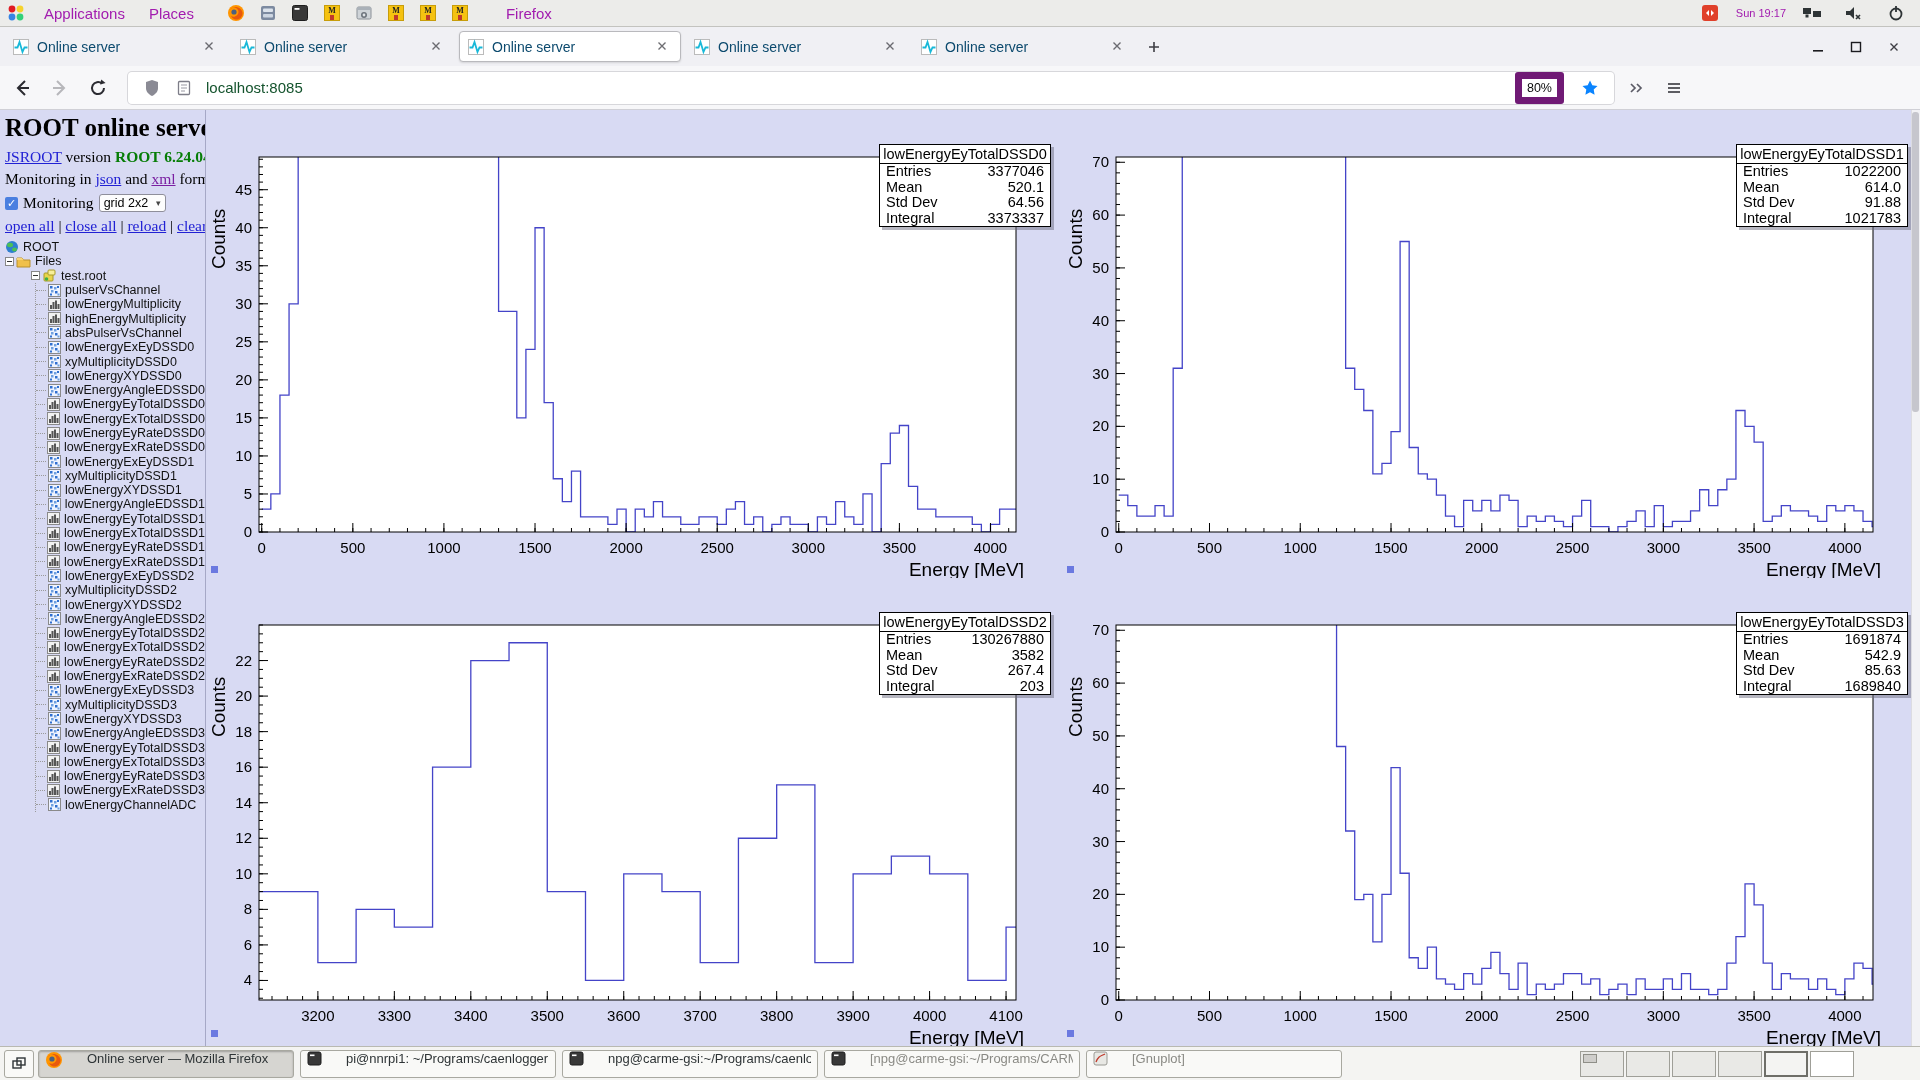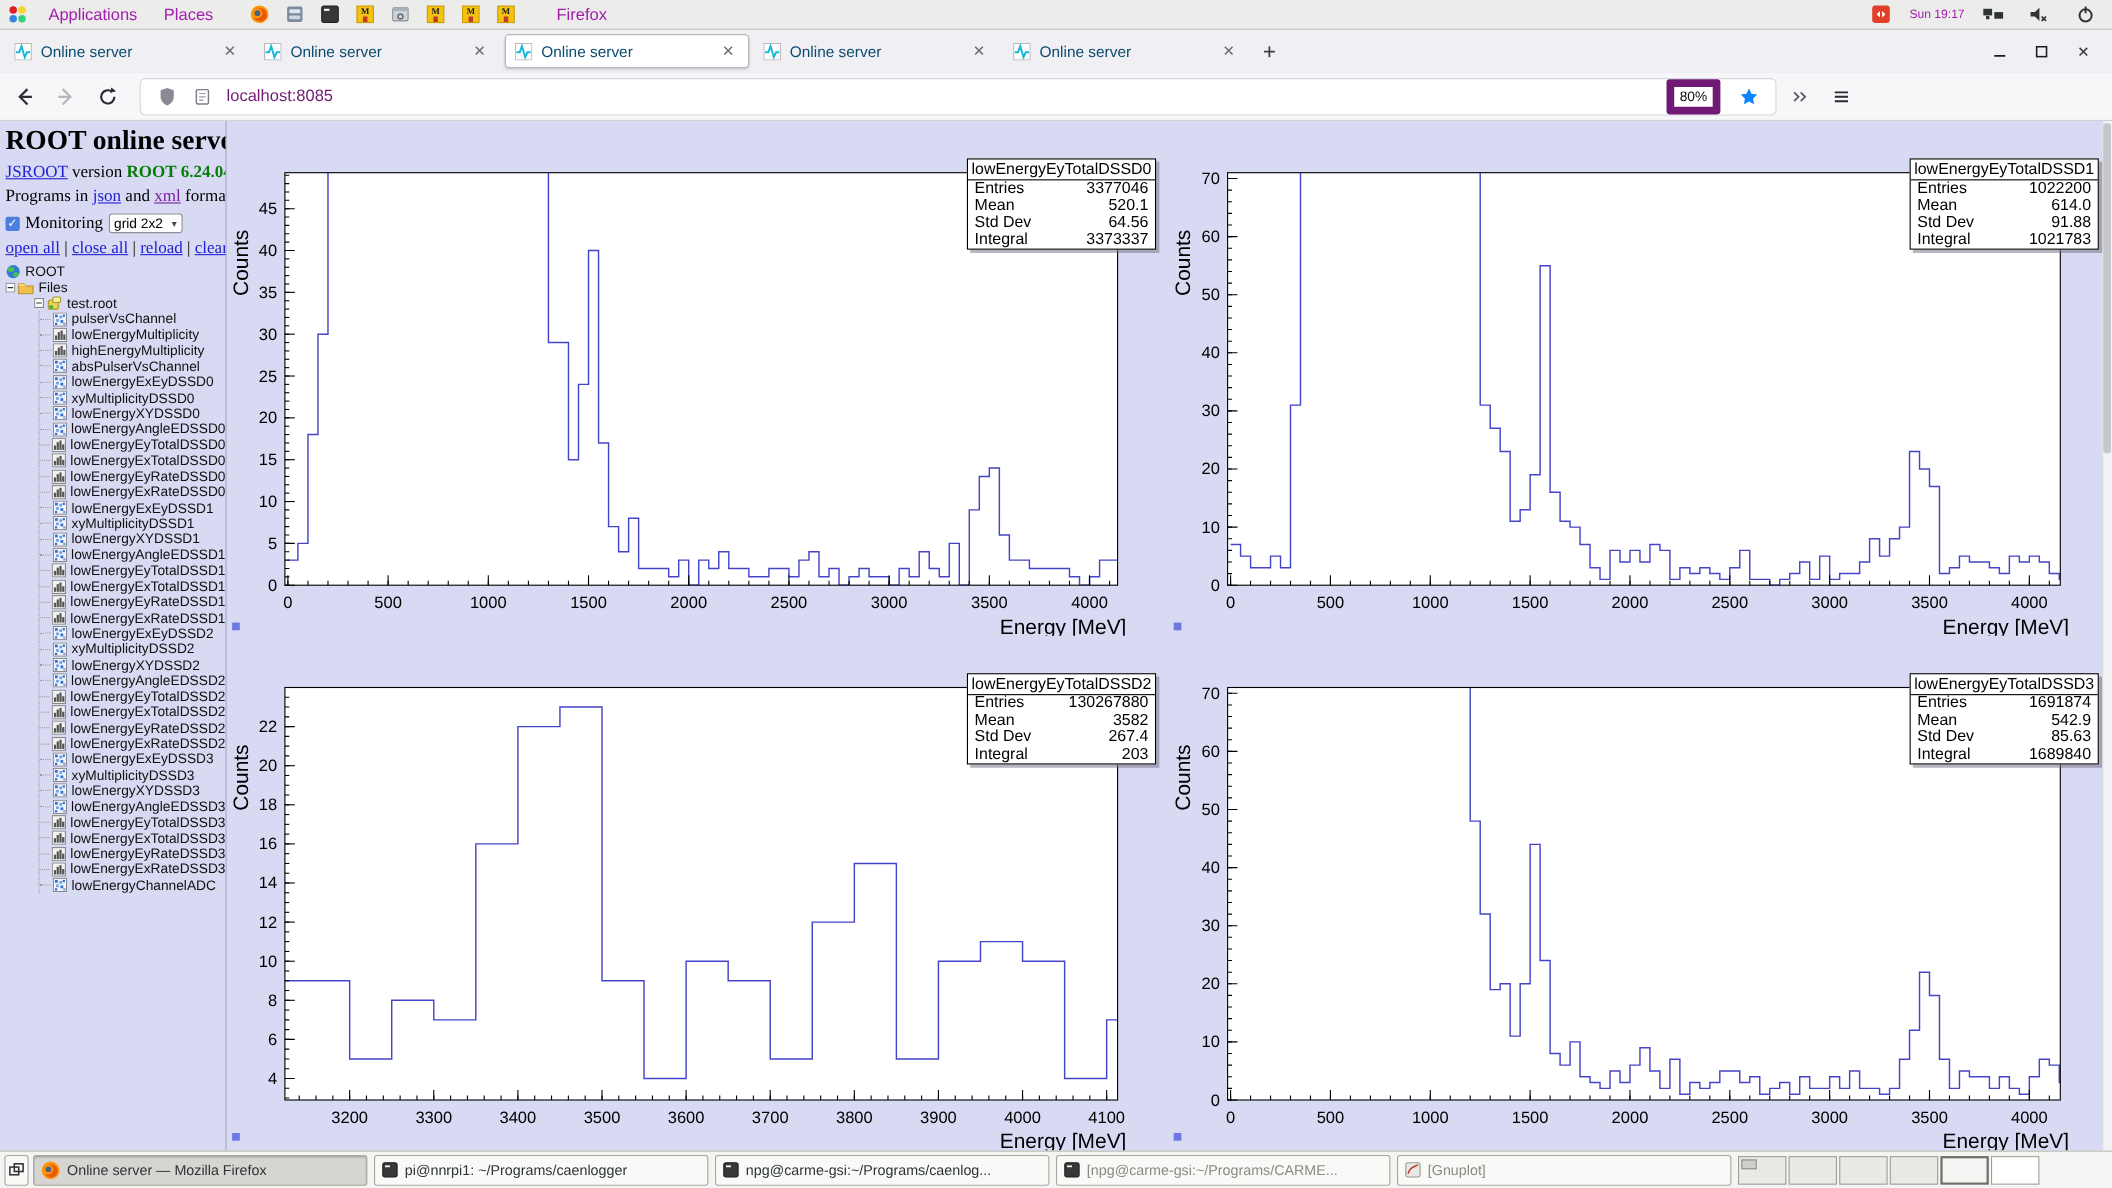--- a/index.html
+++ b/index.html
@@ -23,21 +23,21 @@
   .tab .tab-close { width:16px; height:16px; opacity:.75; }
   #new-tab-btn { width:26px; height:26px; margin-left:6px; display:flex; align-items:center; justify-content:center; border-radius:4px; }
   #win-controls { margin-left:auto; display:flex; gap:14px; padding-right:14px; }
   .win-btn { width:24px; height:24px; display:flex; align-items:center; justify-content:center; }
 
   #navbar { position:absolute; left:0; top:66px; width:1920px; height:44px; background:#f7f7f9; border-bottom:1px solid #d0d0d6;
             display:flex; align-items:center; }
   .nav-btn { width:32px; height:32px; margin-left:6px; display:flex; align-items:center; justify-content:center; border-radius:4px; }
   #url-field { margin-left:14px; width:1486px; height:32px; background:#ffffff; border-radius:4px; box-shadow:0 0 0 1px #d7d7db;
                display:flex; align-items:center; padding:0 8px; }
-  #url-text { font-size:15px; color:#701a75; margin-left:6px; flex:1; }
+  #url-text { font-size:15px; color:#14532d; margin-left:6px; flex:1; }
   #zoom-badge { font-size:12.5px; color:#0c0c0d; border:7px solid #701a75; border-radius:3px; padding:2px 5px; margin-right:10px; }
   #nav-after { display:flex; align-items:center; }
 
   
   #content { position:absolute; left:0; top:110px; width:1920px; height:936px; background:#d8daf3; }
   #sidebar { position:absolute; left:0; top:0; width:206px; height:936px; border-right:1px solid #a6a8c6; overflow:hidden; padding:2px 0 0 5px; }
   #sidebar h1 { font-family:"Liberation Serif",serif; font-size:25px; font-weight:bold; color:#000; margin:2px 0 6px 0; white-space:nowrap; }
   .sb-line { font-family:"Liberation Serif",serif; font-size:15.5px; margin-bottom:4px; white-space:nowrap; }
   .sb-line a { color:#2121d4; }
   a.visited { color:#7a1fa2; }
@@ -66,22 +66,22 @@
   .statbox .sb-row { display:flex; justify-content:space-between; padding:0 6px; line-height:15.5px; }
   .grip { position:absolute; width:7px; height:7px; background:#6b79e0; }
   #scroll-strip { position:absolute; right:0; top:0; width:9px; height:936px; background:#f2f2f5; border-left:1px solid #dcdce2; }
   #scroll-thumb { position:absolute; right:1px; top:2px; width:7px; height:300px; background:#c6c6cd; border-radius:3px; }
 
   
   #taskbar { position:absolute; left:0; top:1046px; width:1920px; height:34px; background:#f4f4f2; border-top:1px solid #b9b9b1;
              display:flex; align-items:center; z-index:50; }
   #winlist-btn { width:30px; height:28px; margin:0 4px; border:1px solid #a8a8a0; border-radius:3px; background:#f9f9f7;
                  display:flex; align-items:center; justify-content:center; }
-  .task-btn { width:304px; height:28px; margin-right:6px; border:1px solid #a8a8a0; border-radius:3px; background:#f9f9f7;
-              display:flex; align-items:center; padding:0 6px; gap:6px; font-size:13px; color:#2e3436; }
+  .task-btn { width:256px; height:28px; margin-right:6px; border:1px solid #a8a8a0; border-radius:3px; background:#f9f9f7;
+              display:flex; padding:0 6px; gap:24px; font-size:13px; color:#2e3436; }
   .task-btn .tlabel { white-space:nowrap; overflow:hidden; }
   .task-btn.active { background:#d6d5d1; box-shadow:inset 0 1px 2px rgba(0,0,0,.25); }
   .task-btn.min { color:#8a8a85; }
   #pager { margin-left:auto; margin-right:66px; display:flex; gap:2px; }
   .ws { width:44px; height:26px; border:1px solid #9f9f98; background:#e9e9e6; position:relative; }
   .ws.active { border:2px solid #6e6e68; background:#f4f4f2; }
   .ws.last { background:#ffffff; }
   .ws .mini-win { position:absolute; left:2px; top:2px; width:14px; height:9px; background:#cfcecb; border:1px solid #8f8f88; }
 </style>
 </head>
@@ -321,21 +321,21 @@
 <div id="content">
 
   <div id="sidebar">
     <h1>ROOT online server</h1>
     <div class="sb-line">
       <a href="#" style="text-decoration:underline;">JSROOT</a>
       <span>version</span>
       <span class="ver-green">ROOT 6.24.04 13/07/2</span>
     </div>
     <div class="sb-line">
-      <span>Programs in</span>
+      <span>Monitoring in</span>
       <a href="#" style="text-decoration:underline;">json</a>
       <span>and</span>
       <a href="#" class="visited" style="text-decoration:underline;">xml</a>
       <span>format</span>
     </div>
     <div id="monitor-row">
       <span id="monitor-check">✓</span>
       <span>Monitoring</span>
       <span id="monitor-select">
         <span>grid 2x2</span>

